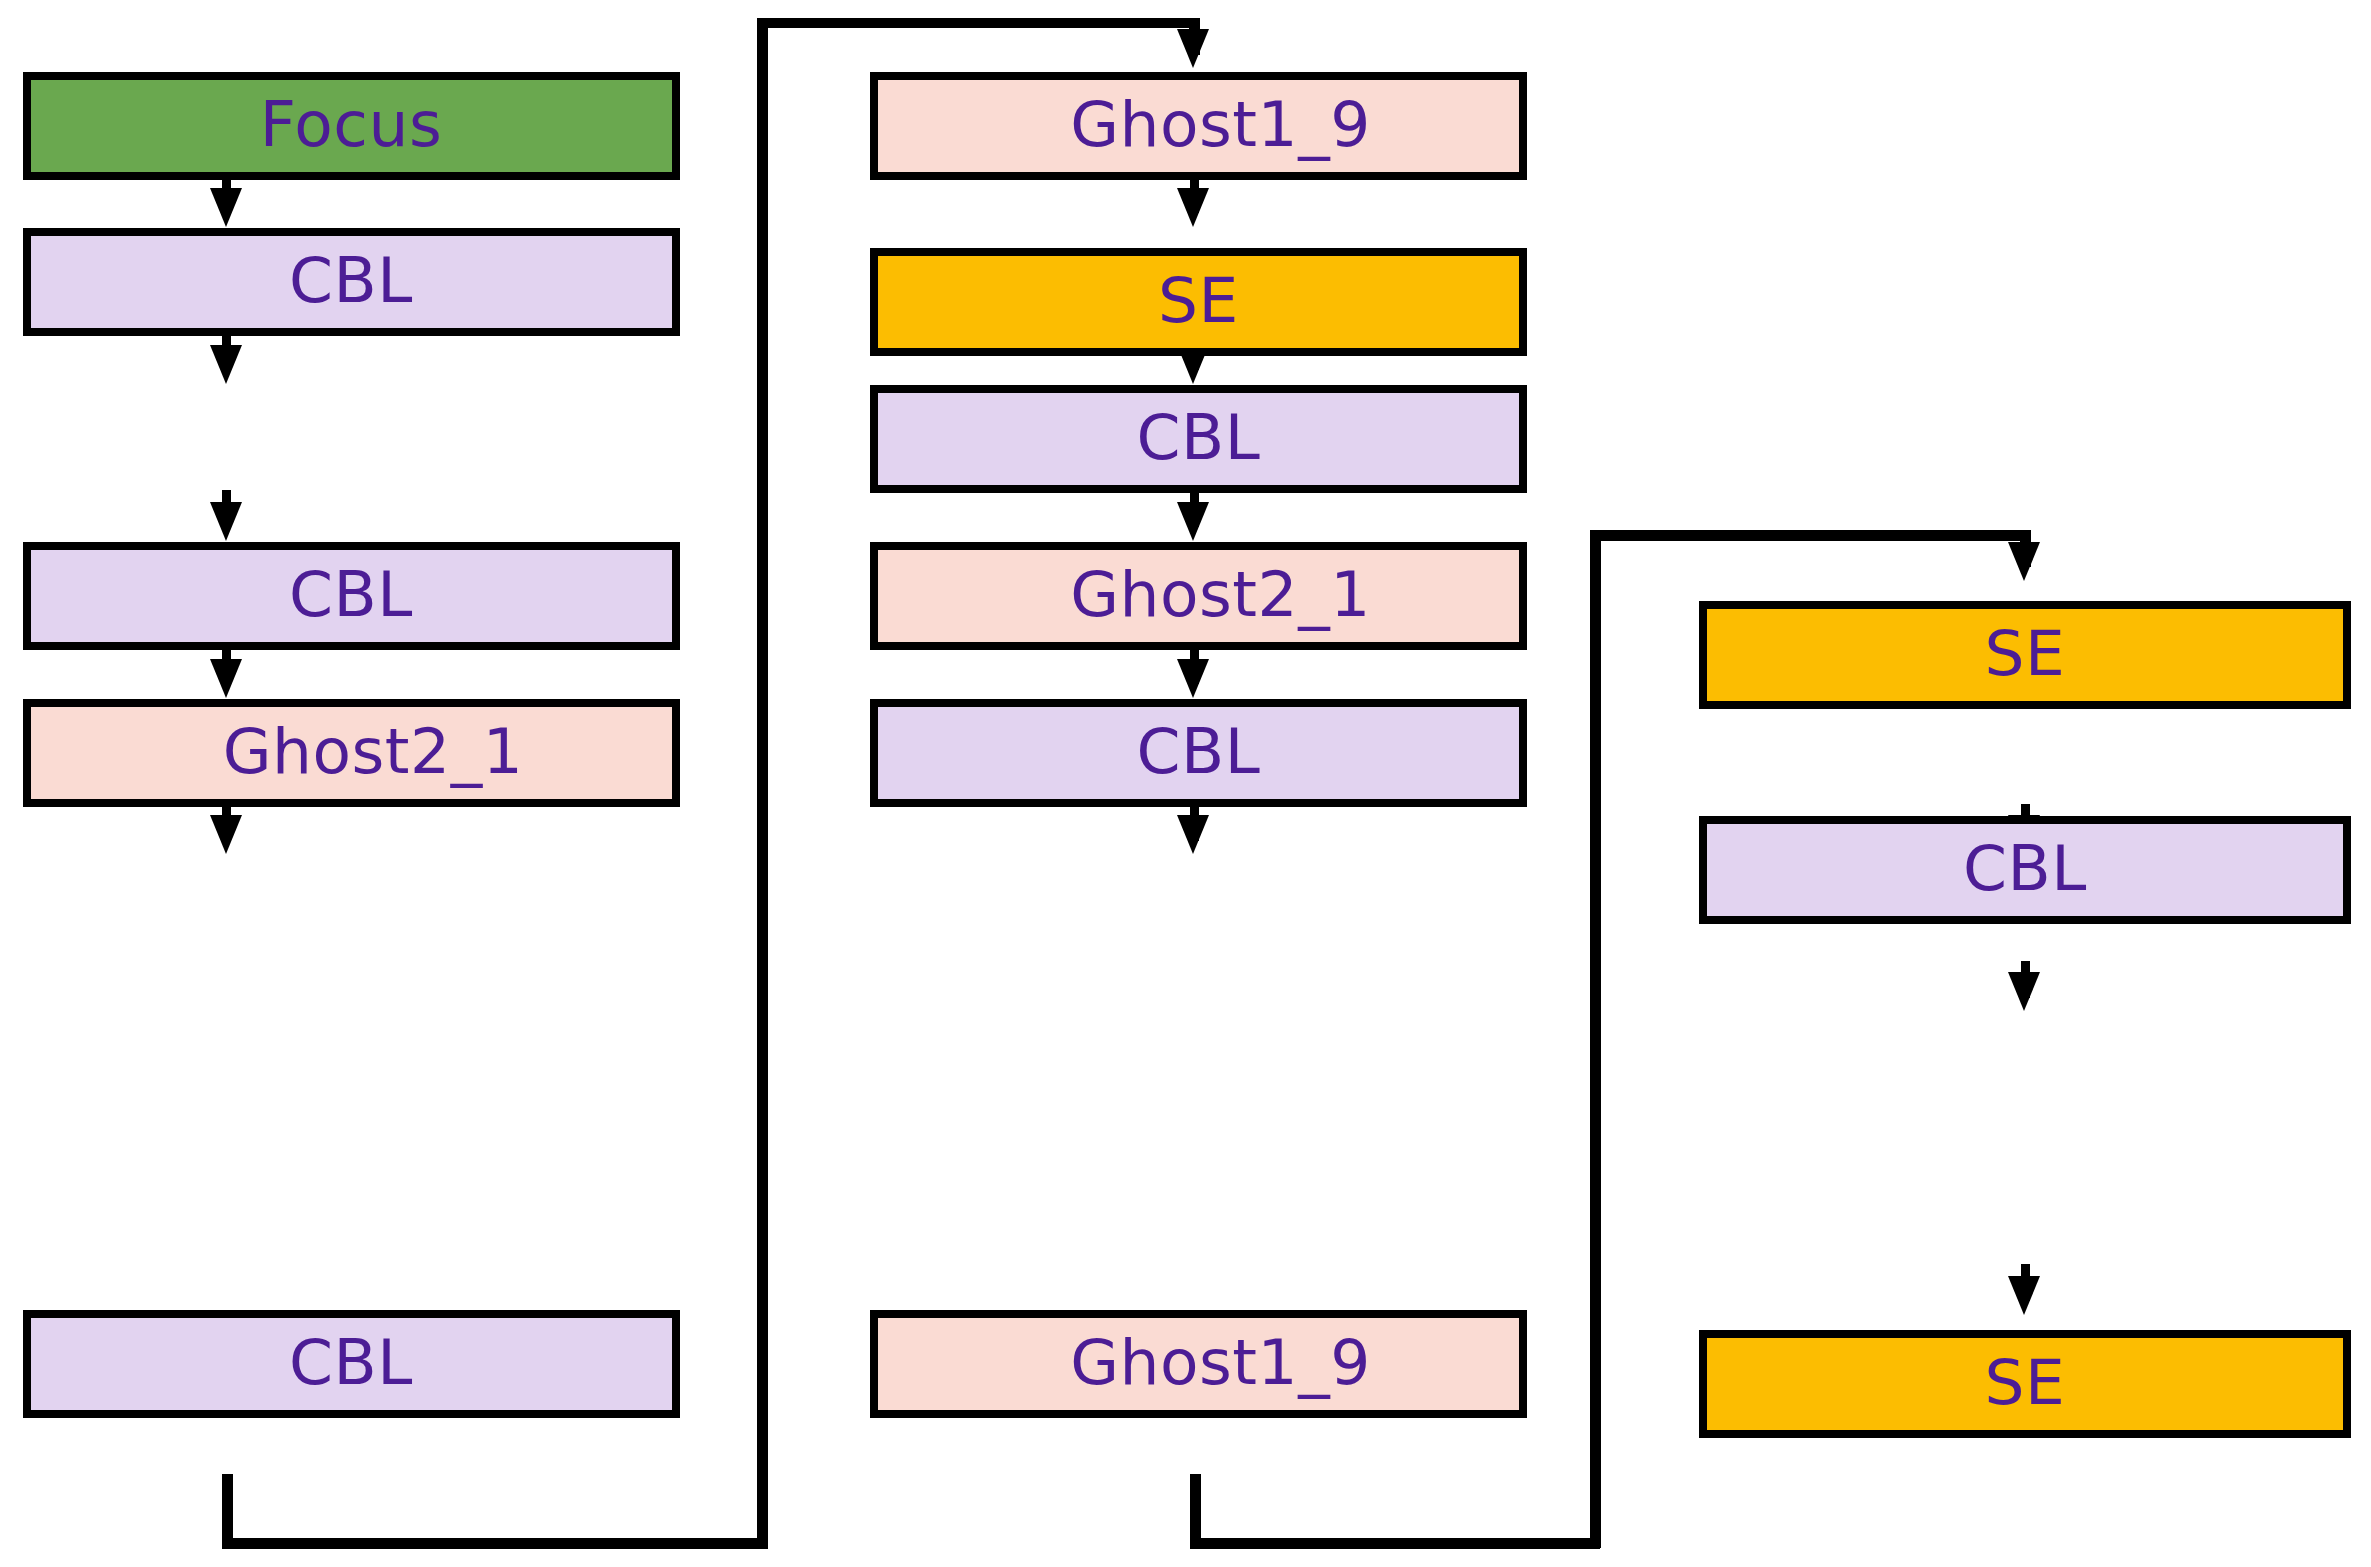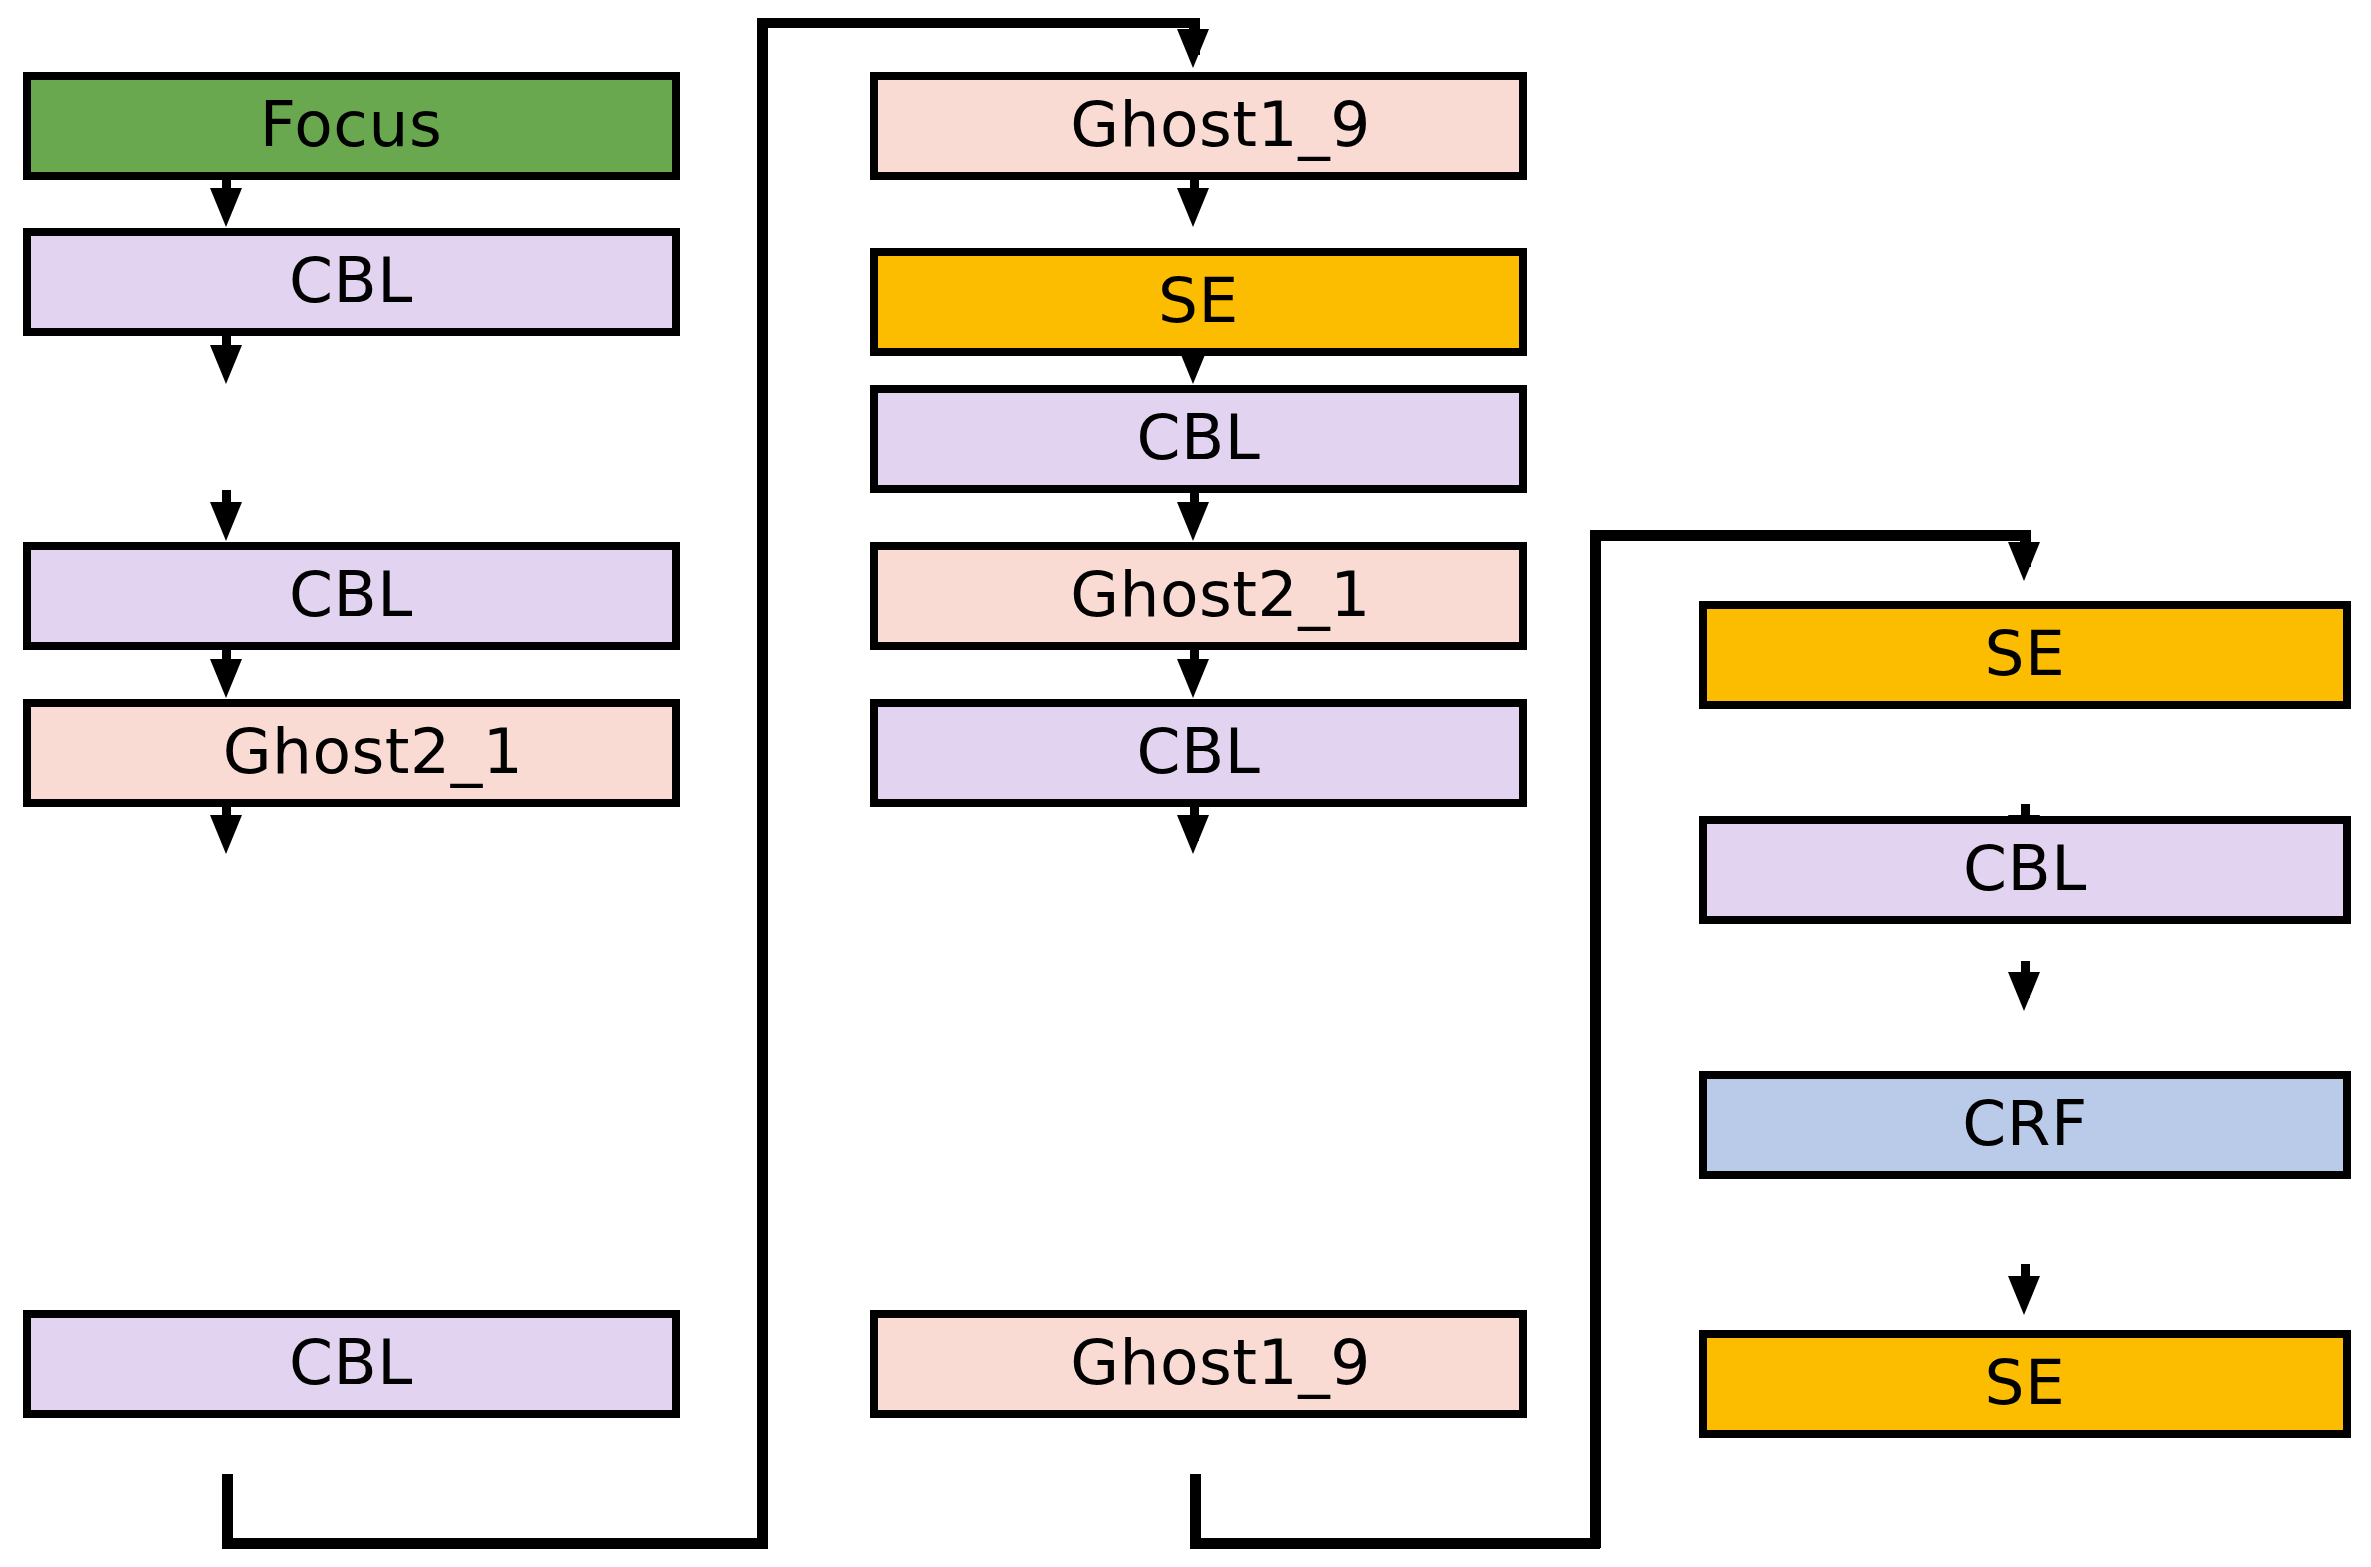--- a/index.html
+++ b/index.html
@@ -17,21 +17,21 @@
     background: #ffffff;
     overflow: hidden;
   }
   .node {
     position: absolute;
     box-sizing: border-box;
     border: 8.8px solid #000000;
     display: flex;
     align-items: center;
     justify-content: center;
-    color: #000000;
+    color: #4c1d95;
     font-size: 63px;
     line-height: 1;
     letter-spacing: 0.5px;
     font-weight: 400;
     white-space: nowrap;
   }
   .node span { display: block; transform: translateY(-2px); }
 
   
   .c-focus  { background: #6aa84f; }
@@ -150,21 +150,18 @@
   <div class="node c-ghost" style="left:870px; top:1310px; width:657px; height:108px;">
     <span>Ghost1_9</span>
   </div>
 
   <div class="node c-se" style="left:1699px; top:581px; width:652px; height:108px;">
     <span>SE</span>
   </div>
   <div class="node c-cbl" style="left:1699px; top:816px; width:652px; height:108px;">
     <span>CBL</span>
   </div>
-  <div class="node c-crf" style="left:1699px; top:1071px; width:652px; height:108px;">
-    <span>CRF</span>
-  </div>
   <div class="node c-se" style="left:1699px; top:1310px; width:652px; height:108px;">
     <span>SE</span>
   </div>
 
 </div>
 
 
 </body></html>

